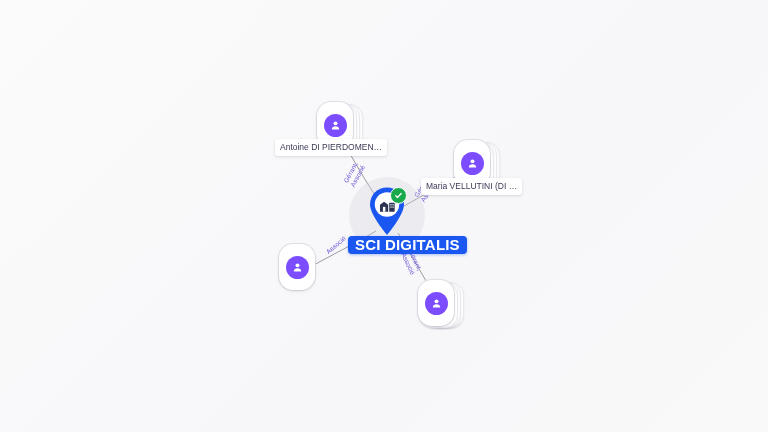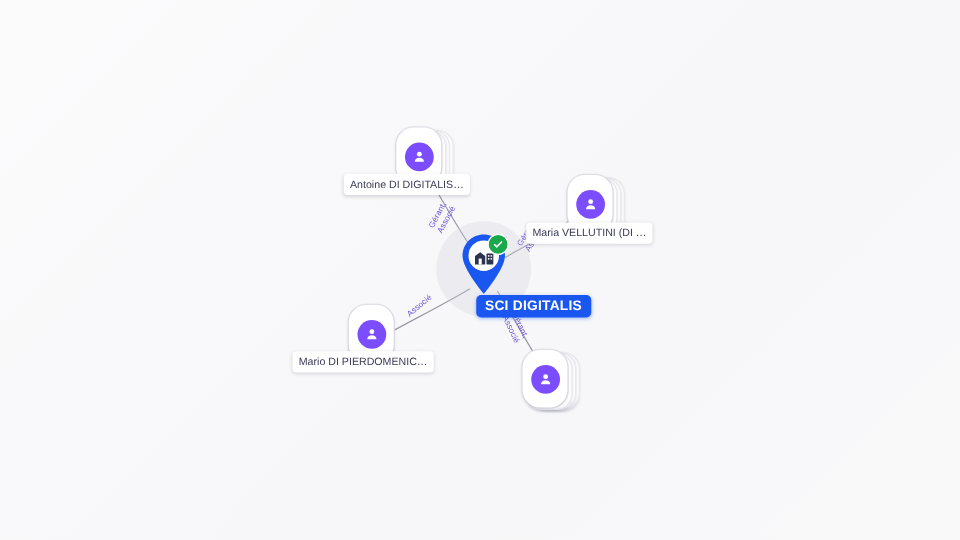--- a/index.html
+++ b/index.html
@@ -140,30 +140,29 @@
     display: flex;
     align-items: center;
     justify-content: center;
   }
   .company-check svg { display: block; }
 
   #company-chip {
     position: absolute;
     background: #1a56f0;
     color: #ffffff;
-    font-size: 11px;
+    font-size: 15px;
     line-height: 12px;
     font-weight: bold;
     letter-spacing: 0.2px;
     padding: 3px 7px;
     border-radius: 4px;
     white-space: nowrap;
     box-shadow: 0 1px 3px rgba(26,86,240,0.35);
     font-family: "Liberation Sans", sans-serif;
-    margin-left: 33px;
   }
 </style>
 </head>
 <body>
 
 <div id="graph-canvas">
 
   <svg id="edge-layer" viewBox="0 0 768 432" width="768" height="432">
       <path d="M 382 205 C 372 192 358 168 345 145" class="edge-path" stroke="#9a9aa8"></path>
       <path d="M 404 206 C 420 197 444 184 460 174" class="edge-path" stroke="#9a9aa8"></path>
@@ -194,21 +193,21 @@
       <div class="stack-card s1"></div>
       <div class="person-card">
         <div class="person-avatar" style="background: rgb(124, 77, 255);">
           <svg width="13" height="13" viewBox="0 0 24 24">
             <circle cx="12" cy="8" r="3.6" fill="#ffffff"></circle>
             <path d="M5.2 19.2c0-3.8 3.1-5.9 6.8-5.9s6.8 2.1 6.8 5.9z" fill="#ffffff"></path>
           </svg>
         </div>
       </div>
     </div>
-    <div class="name-chip" style="left: 275px; top: 139px; color: rgb(58, 58, 86);">Antoine DI DIGITALIS…</div>
+    <div class="name-chip" style="left: 275px; top: 139px; color: rgb(58, 58, 86);">Antoine DI PIERDOMEN…</div>
     <div class="person-node" style="left: 454px; top: 140px;">
       <div class="stack-card s3"></div>
       <div class="stack-card s2"></div>
       <div class="stack-card s1"></div>
       <div class="person-card">
         <div class="person-avatar" style="background: rgb(124, 77, 255);">
           <svg width="13" height="13" viewBox="0 0 24 24">
             <circle cx="12" cy="8" r="3.6" fill="#ffffff"></circle>
             <path d="M5.2 19.2c0-3.8 3.1-5.9 6.8-5.9s6.8 2.1 6.8 5.9z" fill="#ffffff"></path>
           </svg>
@@ -219,21 +218,20 @@
     <div class="person-node" style="left: 279px; top: 244px;">
       <div class="person-card">
         <div class="person-avatar" style="background: rgb(124, 77, 255);">
           <svg width="13" height="13" viewBox="0 0 24 24">
             <circle cx="12" cy="8" r="3.6" fill="#ffffff"></circle>
             <path d="M5.2 19.2c0-3.8 3.1-5.9 6.8-5.9s6.8 2.1 6.8 5.9z" fill="#ffffff"></path>
           </svg>
         </div>
       </div>
     </div>
-    <div class="name-chip" style="left: 234px; top: 281px; color: rgb(58, 58, 86);">Mario DI PIERDOMENIC…</div>
     <div class="person-node" style="left: 418px; top: 280px;">
       <div class="stack-card s3"></div>
       <div class="stack-card s2"></div>
       <div class="stack-card s1"></div>
       <div class="person-card">
         <div class="person-avatar" style="background: rgb(124, 77, 255);">
           <svg width="13" height="13" viewBox="0 0 24 24">
             <circle cx="12" cy="8" r="3.6" fill="#ffffff"></circle>
             <path d="M5.2 19.2c0-3.8 3.1-5.9 6.8-5.9s6.8 2.1 6.8 5.9z" fill="#ffffff"></path>
           </svg>

